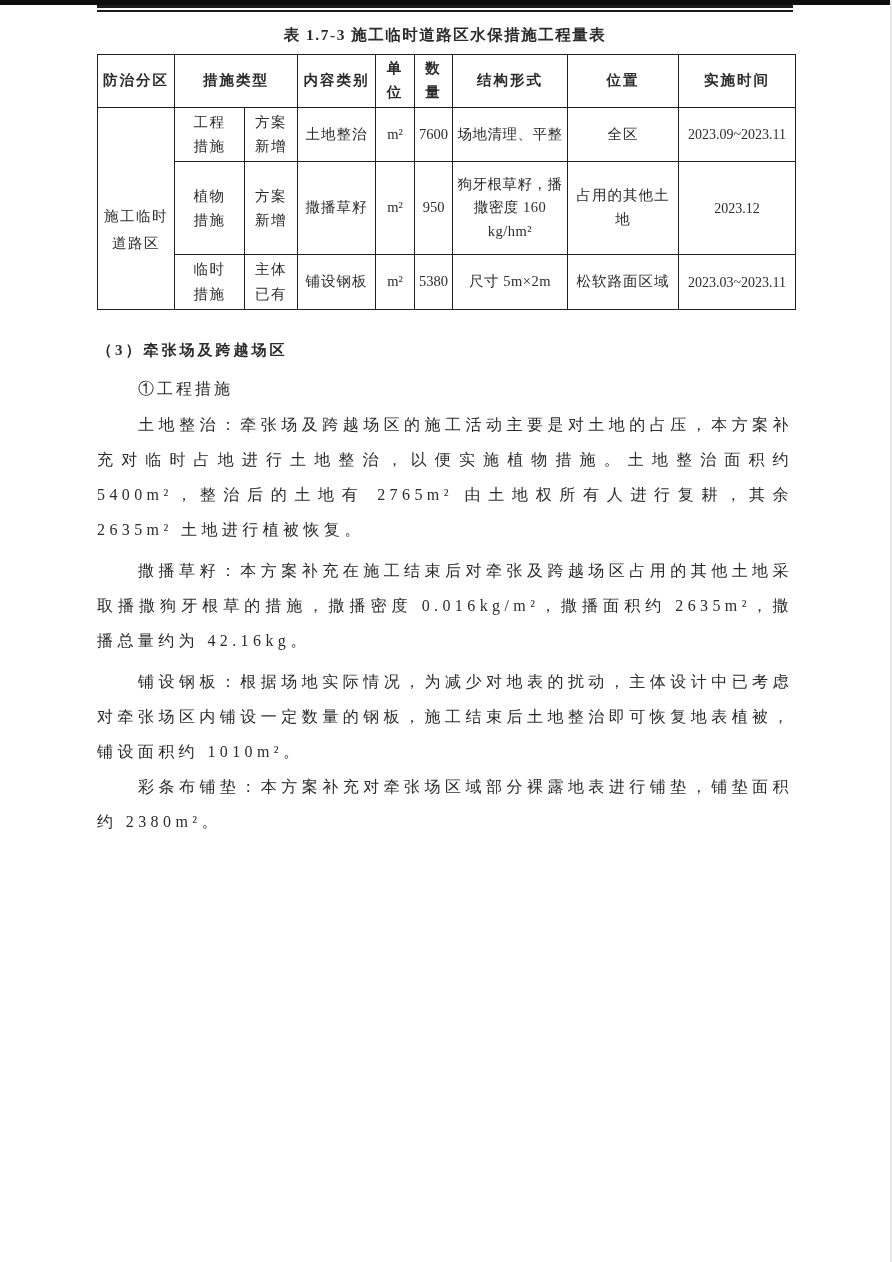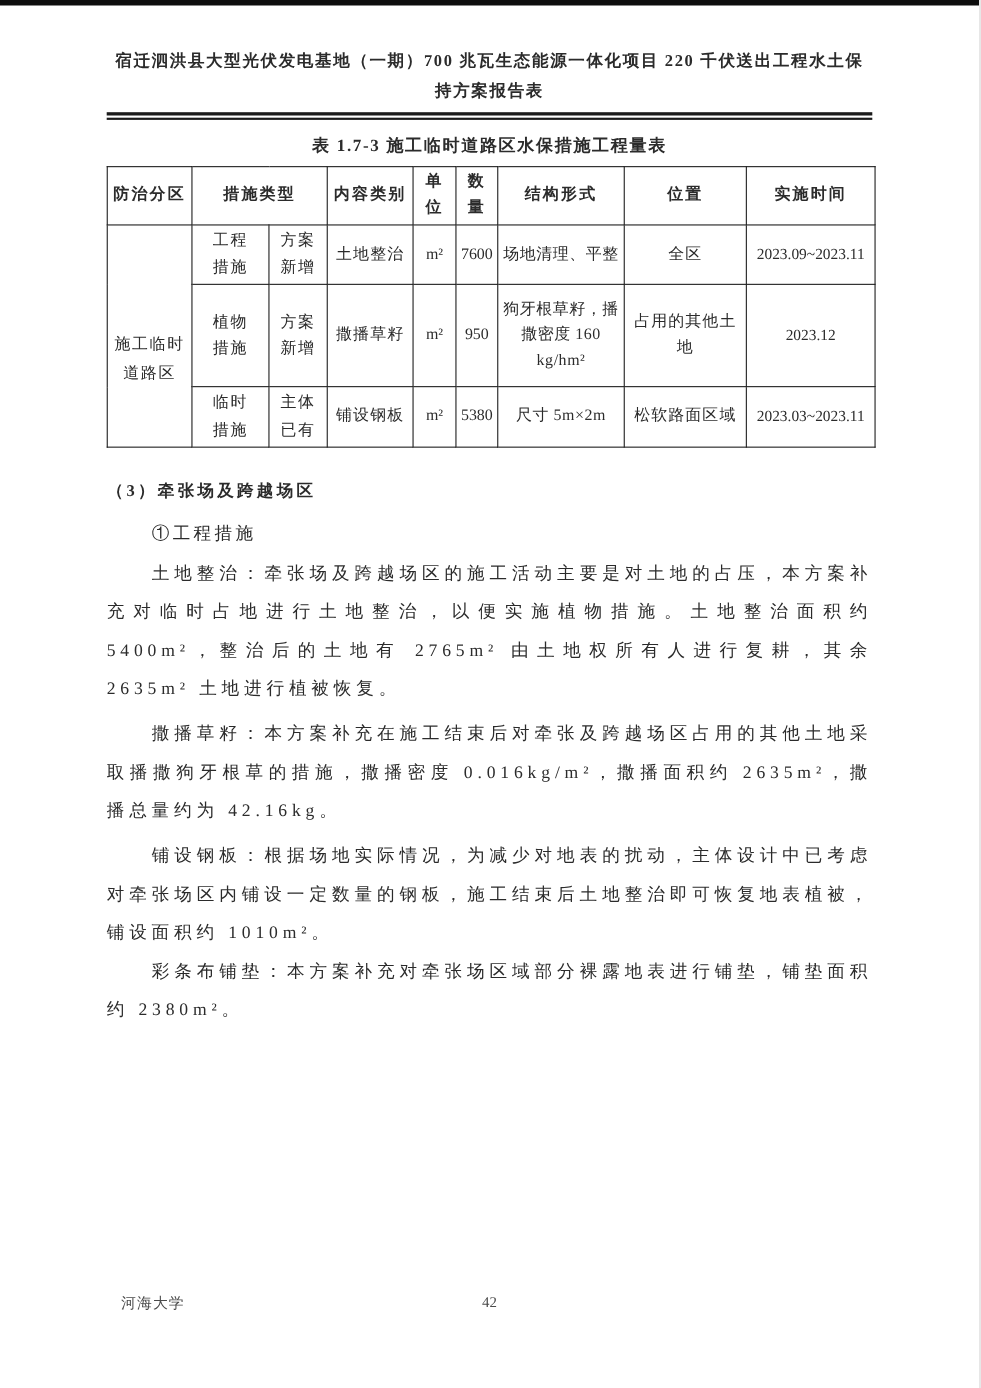--- a/index.html
+++ b/index.html
@@ -113,21 +113,20 @@
   .footer .pagenum{position:absolute;left:0;width:100%;text-align:center;top:0;letter-spacing:0;}
 </style>
 </head>
 <body>
 
 <div class="page">
   <div class="topbar"></div>
 
   <div class="content">
 
-    <div class="doc-header">宿迁泗洪县大型光伏发电基地（一期）700 兆瓦生态能源一体化项目 220 千伏送出工程水土保持方案报告表</div>
     <div class="header-rule"></div>
 
     <div class="table-title">表 1.7-3 施工临时道路区水保措施工程量表</div>
 
     <table class="measures">
       <colgroup>
         <col style="width:77px">
           <col style="width:70px">
           <col style="width:53px">
         <col style="width:78px">
@@ -187,17 +186,13 @@
     <div class="sub-heading">①工程措施</div>
     <p class="body-par">土地整治：牵张场及跨越场区的施工活动主要是对土地的占压，本方案补充对临时占地进行土地整治，以便实施植物措施。土地整治面积约 5400m²，整治后的土地有 2765m² 由土地权所有人进行复耕，其余 2635m² 土地进行植被恢复。</p>
 
     <p class="body-par">撒播草籽：本方案补充在施工结束后对牵张及跨越场区占用的其他土地采取播撒狗牙根草的措施，撒播密度 0.016kg/m²，撒播面积约 2635m²，撒播总量约为 42.16kg。</p>
 
     <p class="body-par">铺设钢板：根据场地实际情况，为减少对地表的扰动，主体设计中已考虑对牵张场区内铺设一定数量的钢板，施工结束后土地整治即可恢复地表植被，铺设面积约 1010m²。</p>
     <p class="body-par tight">彩条布铺垫：本方案补充对牵张场区域部分裸露地表进行铺垫，铺垫面积约 2380m²。</p>
 
   </div>
 
-  <div class="footer">
-    <span class="org">河海大学</span>
-    <span class="pagenum">42</span>
-  </div>
 </div>
 
 </body></html>

